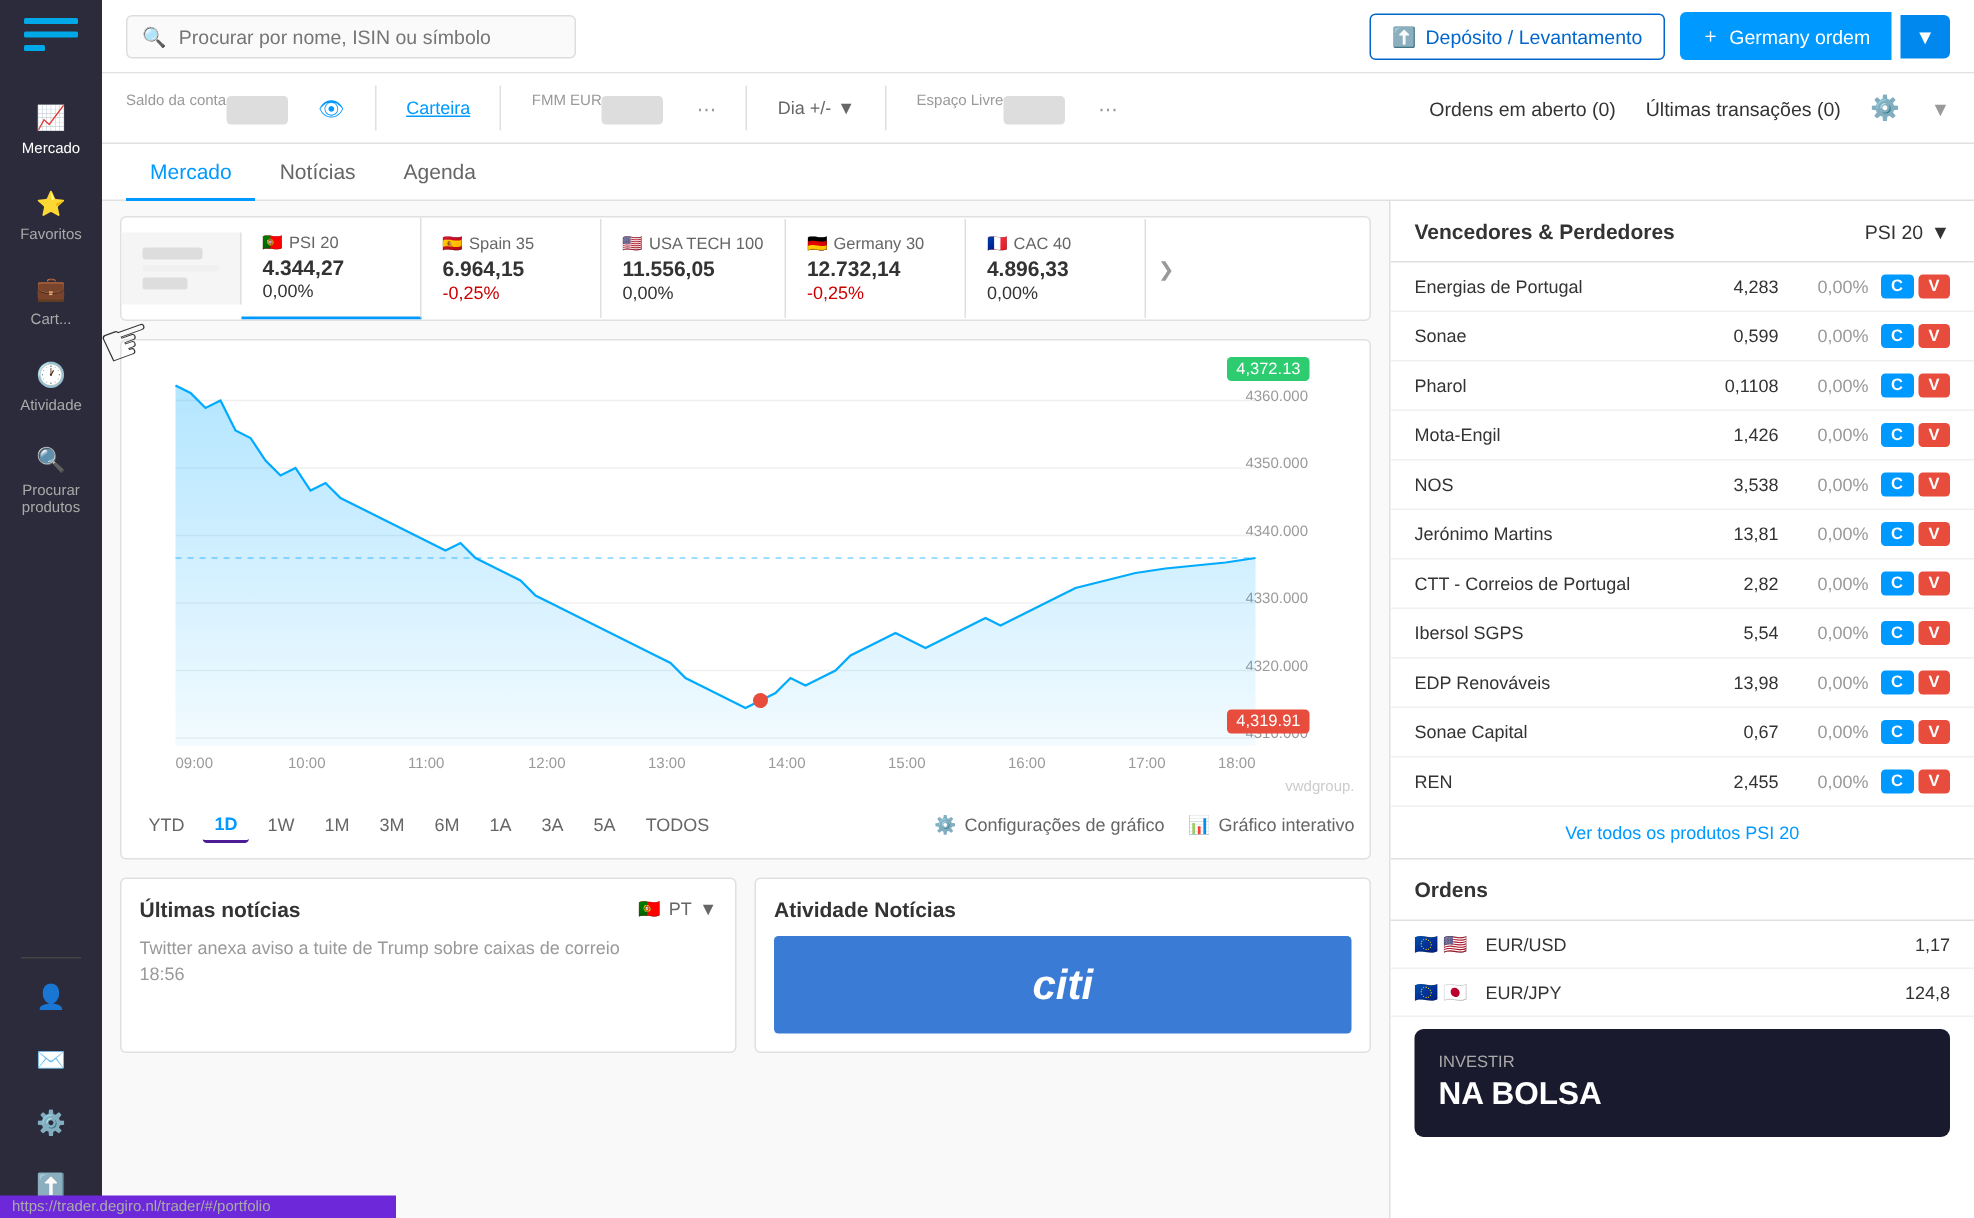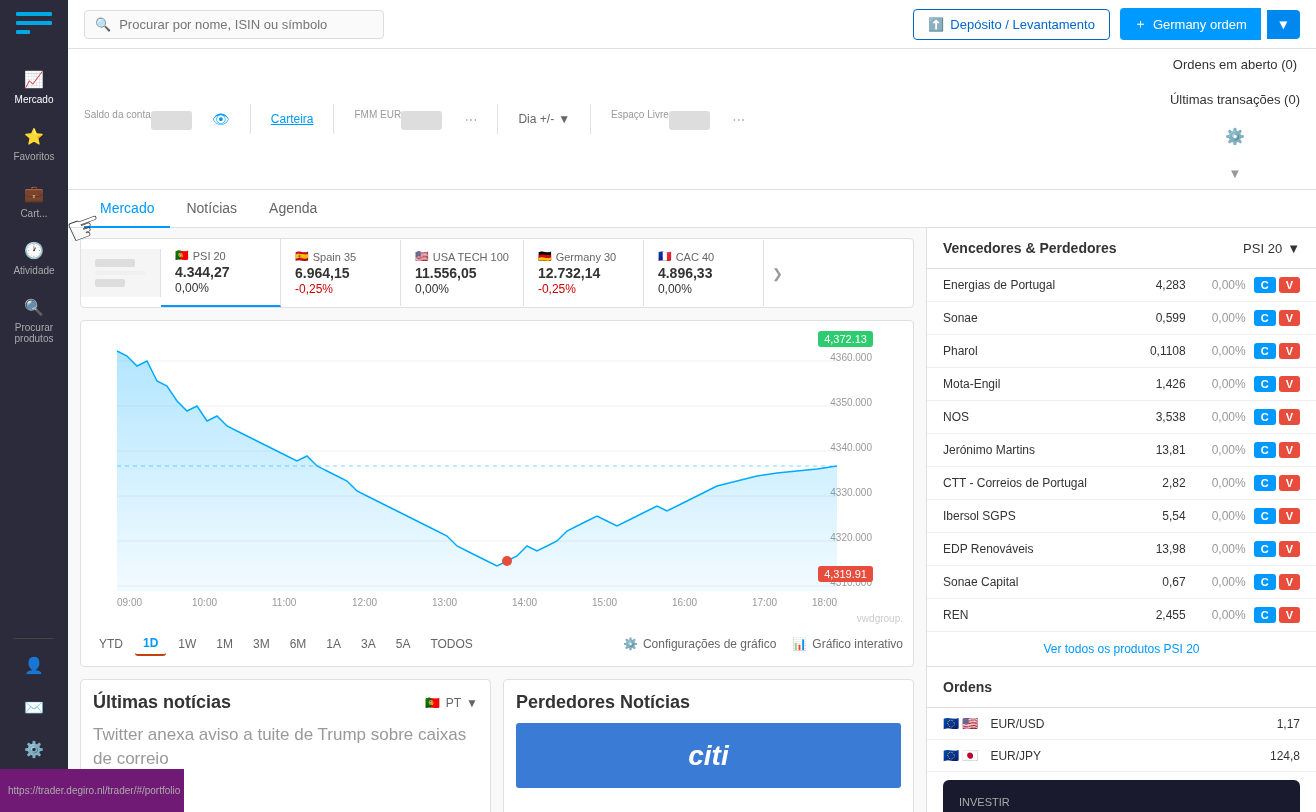--- a/index.html
+++ b/index.html
@@ -156,21 +156,20 @@
     .account-item-value { color: #ccc; font-size: 13px; background: #ddd; border-radius: 3px; padding: 2px 8px; margin-top: 2px; }
     .account-more { color: #999; cursor: pointer; margin-left: 2px; }
     .account-eye { color: #0099ff; cursor: pointer; font-size: 14px; }
     .account-divider { width: 1px; height: 30px; background: #e0e0e0; }
     .transactions-bar {
       margin-left: auto;
       display: flex;
       gap: 20px;
       align-items: center;
       font-size: 13px;
-      flex-direction: column;
     }
     .transactions-item { color: #333; cursor: pointer; }
     .gear-icon { color: #666; cursor: pointer; font-size: 16px; }
     
     
     .tabs-bar {
       display: flex;
       padding: 0 16px;
       border-bottom: 1px solid #e0e0e0;
       background: #fff;
@@ -248,21 +247,21 @@
     .time-btn {
       padding: 4px 8px;
       font-size: 12px;
       color: #666;
       cursor: pointer;
       border-radius: 3px;
       border: none;
       background: transparent;
       text-align: center;
     }
-    .time-btn.active { color: #0099ff; font-weight: 600; border-bottom: 2px solid #c2410c; }
+    .time-btn.active { color: #0099ff; font-weight: 600; border-bottom: 2px solid #4c1d95; }
     .chart-settings {
       margin-left: auto;
       display: flex;
       gap: 16px;
     }
     .chart-settings-btn {
       display: flex;
       align-items: center;
       gap: 5px;
       color: #666;
@@ -275,23 +274,23 @@
     
     .news-grid { display: flex; gap: 12px; }
     .news-card {
       flex: 1;
       background: #fff;
       border: 1px solid #e0e0e0;
       border-radius: 4px;
       padding: 12px;
     }
     .news-header { display: flex; align-items: center; justify-content: space-between; margin-bottom: 10px; }
-    .news-title { font-size: 18px; font-weight: 600; text-align: right; }
+    .news-title { font-size: 14px; font-weight: 600; text-align: right; }
     .news-flag { display: flex; align-items: center; gap: 5px; font-size: 12px; color: #666; }
-    .news-item { font-size: 17px; color: #333; line-height: 1.4; margin-bottom: 10px; }
+    .news-item { font-size: 12px; color: #333; line-height: 1.4; margin-bottom: 10px; }
     .news-item span { color: #999; }
     .news-image { width: 100%; height: 65px; background: #ddd; border-radius: 3px; margin-top: 8px; overflow: hidden; }
     
     
     .right-panel {
       width: 390px;
       overflow-y: auto;
       border-left: 1px solid #e0e0e0;
       background: #fff;
       flex-shrink: 0;
@@ -707,21 +706,21 @@
             </div>
             <div class="news-item">
               <span>Twitter anexa aviso a tuite de Trump sobre caixas de correio</span>
               <br>
               <span>18:56</span>
             </div>
           </div>
 
           <div class="news-card">
             <div class="news-header">
-              <span class="news-title">Perdedores Notícias</span>
+              <span class="news-title">Atividade Notícias</span>
             </div>
             <div class="news-image" style="background:#3a7bd5;display:flex;align-items:center;justify-content:center;">
               <span style="color:#fff;font-size:28px;font-weight:bold;font-style:italic;">citi</span>
             </div>
           </div>
         </div>
       </div>
 
       <div class="right-panel">
 
@@ -876,17 +875,17 @@
         </div>
 
       </div>
     </div>
   </div>
 
   <div class="cursor-overlay">
     <span class="cursor-hand">☞</span>
   </div>
 
-  <div style="position:absolute;bottom:0;left:0;background:#701a75;color:#aaa;font-size:10px;padding:16px 8px;width:184px;">
+  <div style="position:absolute;bottom:0;left:0;background:#6d28d9;color:#aaa;font-size:10px;padding:2px 8px;width:264px;">
     https://trader.degiro.nl/trader/#/portfolio
   </div>
 
 </div>
 
 </body></html>

